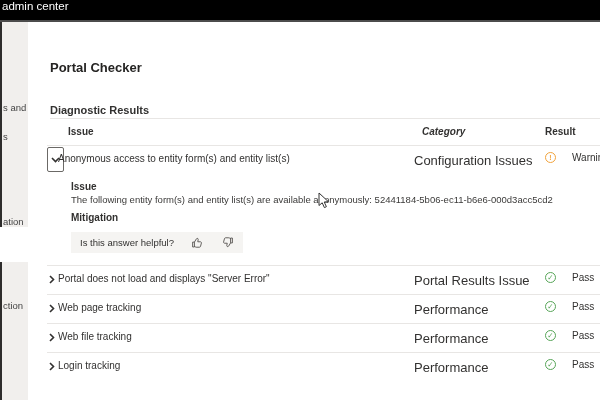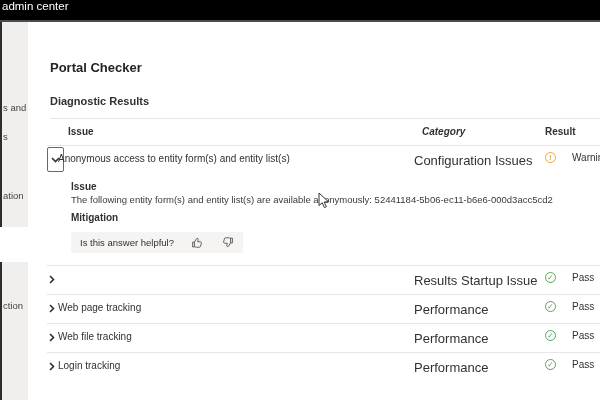--- a/index.html
+++ b/index.html
@@ -28,21 +28,21 @@
   .side-item{
     position:absolute;left:1px;font-size:9.5px;color:#444;white-space:nowrap;
     cursor:default;
   }
   .side-item.selected{
     left:-2px;width:30px;height:35px;background:#ffffff;
   }
   
   .main{position:absolute;top:22px;left:28px;width:572px;height:378px;background:#fff;}
   .page-title{position:absolute;left:22px;top:38px;font-size:13px;font-weight:700;color:#252423;}
-  .section-title{position:absolute;left:22px;top:73px;font-size:11px;font-weight:700;color:#323130;}
+  .section-title{position:absolute;left:22px;top:82px;font-size:11px;font-weight:700;color:#323130;}
   .section-divider{position:absolute;left:22px;top:96px;right:0;height:1px;background:#e8e6e4;}
   
   .tbl{position:absolute;left:0;top:97px;right:0;}
   .thead{position:relative;height:26px;}
   .thead .c{position:absolute;top:7px;font-size:10px;font-weight:700;color:#323130;}
   .c.col-issue{left:40px;}
   .c.col-cat{left:394px;font-style:italic;}
   .c.col-res{left:517px;}
   .divider{height:1px;background:#e8e6e4;margin-left:19px;}
   
@@ -87,21 +87,21 @@
 
 <div class="topbar">
   <span class="title">admin center</span>
 </div>
 
 <div class="left-edge"></div>
 
 <div class="sidebar">
   <div class="side-item" style="top:80px">s and</div>
   <div class="side-item" style="top:109px">s</div>
-  <div class="side-item" style="top:168px">ation</div>
+  <div class="side-item" style="top:194px">ation</div>
   <div class="side-item selected" style="top:205px"></div>
   <div class="side-item" style="top:278px">ction</div>
 </div>
 
 <div class="main">
   <div class="page-title">Portal Checker</div>
   <div class="section-title">Diagnostic Results</div>
   <div class="section-divider"></div>
 
   <div class="tbl">
@@ -150,21 +150,22 @@
     </div>
     <div class="divider"></div>
 
     <div id="rows-container">
   <div class="row">
     <span class="chev">
       <svg width="6" height="9" viewBox="0 0 6 9">
               <path d="M1 1 L4.5 4.5 L1 8"></path>
             </svg>
     </span>
-    <span class="cell-cat">Results Startup Issue</span>
+    <span class="cell-issue">Portal does not load and displays "Server Error"</span>
+    <span class="cell-cat">Portal Results Issue</span>
     <span class="cell-res">
       <span class="status-icon pass">✓</span>
       <span>Pass</span>
     </span>
   </div>
   <div class="divider"></div>
 
   <div class="row">
     <span class="chev">
       <svg width="6" height="9" viewBox="0 0 6 9">

